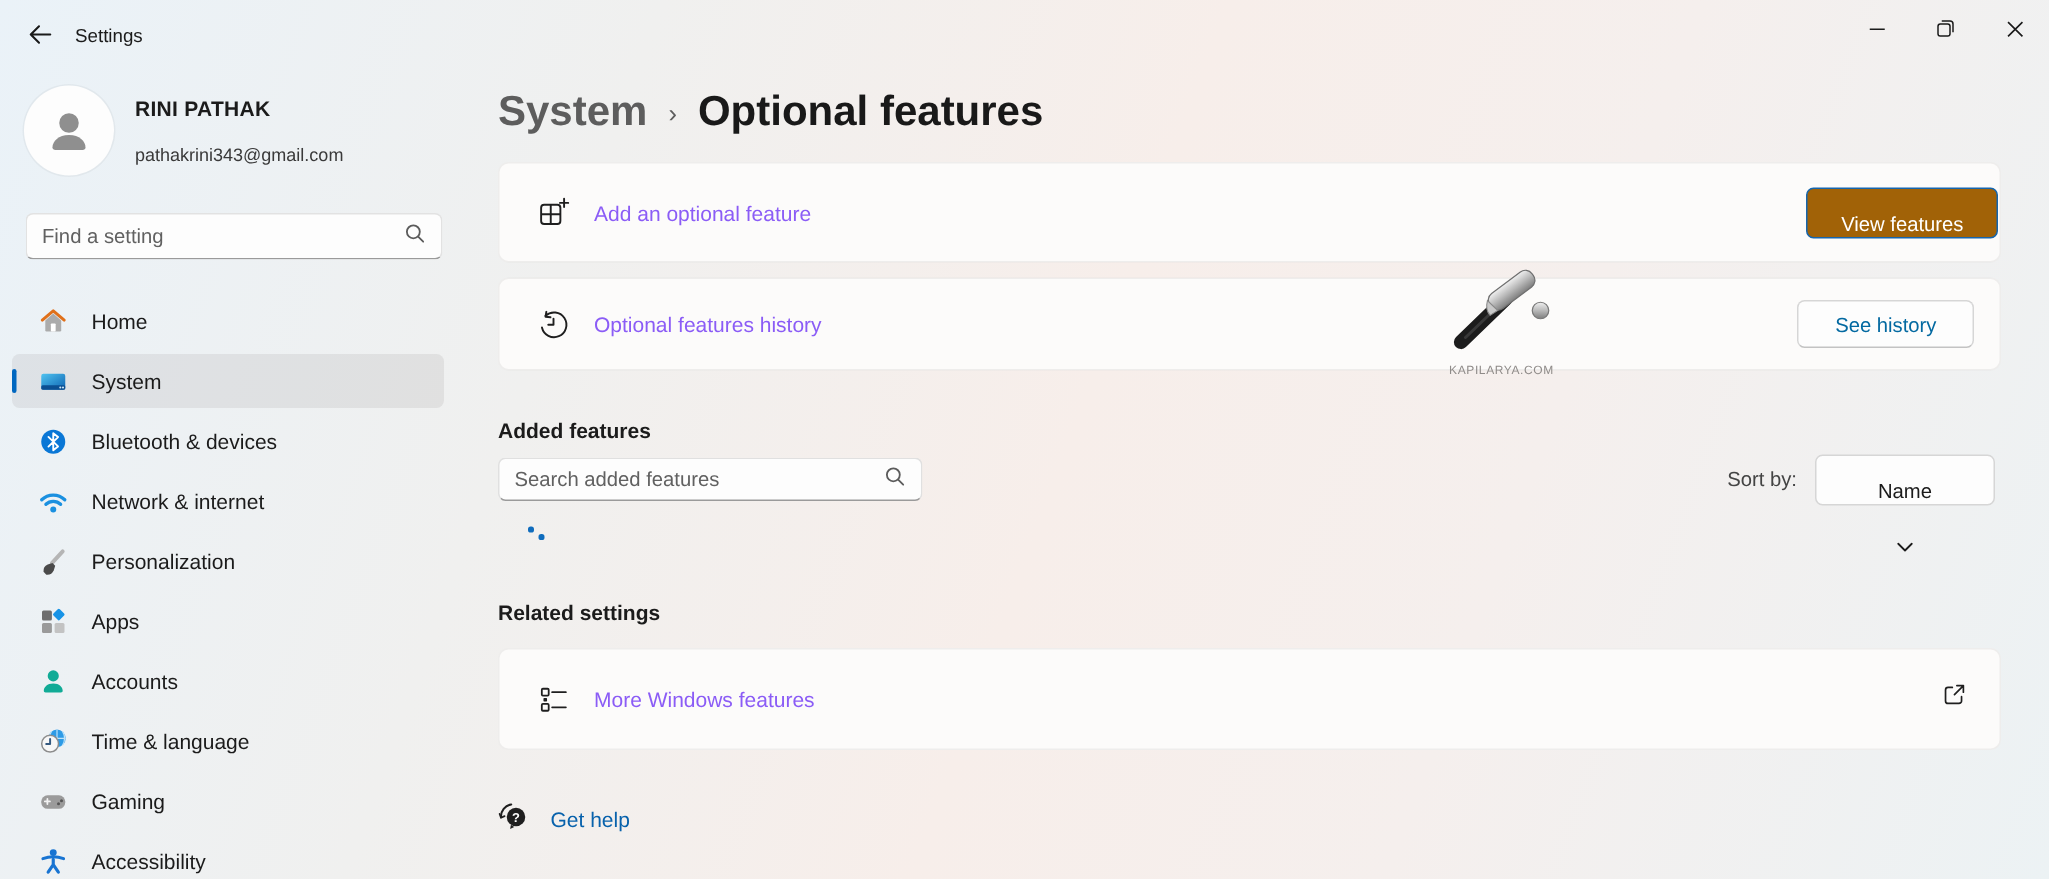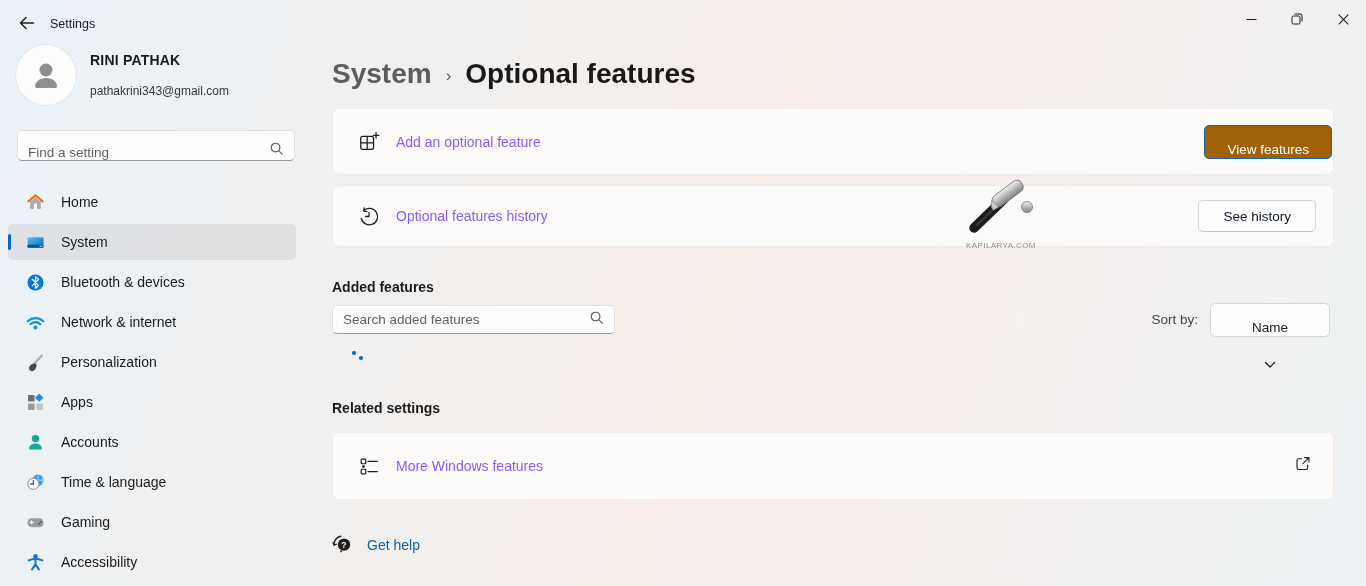--- a/index.html
+++ b/index.html
@@ -20,33 +20,33 @@
     border:none; background:transparent; border-radius:5px; cursor:pointer;
     display:flex; align-items:center; justify-content:center;
   }
   .app-title { position:absolute; left:50px; top:17px; font-size:12.5px; color:#1b1b1b; }
   .win-controls { position:absolute; right:0; top:0; display:flex; }
   .win-btn {
     width:46px; height:38px; border:none; background:transparent; cursor:pointer;
     display:flex; align-items:center; justify-content:center;
   }
   
-  .sidebar { position:absolute; top:36px; left:0; width:312px; bottom:0; }
+  .sidebar { position:absolute; top:48px; left:0; width:312px; bottom:0; }
   .profile { position:absolute; left:16px; top:9px; display:flex; align-items:center; gap:14px; cursor:pointer; }
   .avatar {
     width:60px; height:60px; border-radius:50%; background:#fdfdfd;
     box-shadow:0 0 0 1px rgba(0,0,0,0.04);
     display:flex; align-items:center; justify-content:center;
   }
   .uname { font-size:14px; font-weight:700; letter-spacing:.2px; }
   .uemail { font-size:12px; color:#3a3a3a; margin-top:16px; }
   .find-box {
     position:absolute; left:17px; top:94px; width:278px; height:31px;
     background:#fdfdfd; border:1px solid #e2e2e2; border-bottom:1px solid #9a9a9a;
-    border-radius:5px; display:flex; align-items:flex-end; padding:0 10px;
+    border-radius:5px; display:flex; align-items:center; padding:0 10px;
   }
   .find-box input {
     flex:1; border:none; outline:none; background:transparent;
     font-size:13.5px; color:#1b1b1b; font-family:inherit;
   }
   .find-box input::placeholder { color:#616161; }
   .nav { position:absolute; left:8px; top:148px; right:16px; }
   .nav-item {
     position:relative; height:36px; margin-bottom:4px; border-radius:5px;
     display:flex; align-items:center; padding-left:18px; gap:16px; cursor:pointer;
@@ -75,21 +75,21 @@
   .card-3 { top:384px; height:68px; }
   .card-icon { margin-left:25px; width:22px; height:24px; display:flex; align-items:center; justify-content:center; flex:none; }
   .card-label { margin-left:16px; font-size:14px; color:#8b5cf6; }
   .btn-primary {
     position:absolute; right:1px; top:50%; transform:translateY(-50%);
     height:32px; padding:16px 22px; background:#a16207; color:#fff;
     border:1px solid #1565ad; border-radius:5px; font-size:13.5px; font-family:inherit; cursor:pointer;
   }
   .btn-secondary {
     position:absolute; right:17px; top:50%; transform:translateY(-50%);
-    height:32px; padding:0 24px; background:#fdfdfd; color:#0f172a;
+    height:32px; padding:0 24px; background:#fdfdfd; color:#0369a1;
     border:1px solid #d6d6d6; border-bottom-color:#c3c3c3; border-radius:5px;
     font-size:13.5px; font-family:inherit; cursor:pointer;
   }
   .section-heading { position:absolute; left:20px; font-size:14px; font-weight:700; color:#1b1b1b; }
   .h-added { top:231px; }
   .h-related { top:352px; }
   .search-added {
     position:absolute; left:20px; top:257px; width:283px; height:29px;
     background:#fdfdfd; border:1px solid #e0e0e0; border-bottom:1px solid #9a9a9a;
     border-radius:5px; display:flex; align-items:center; padding:0 10px;

